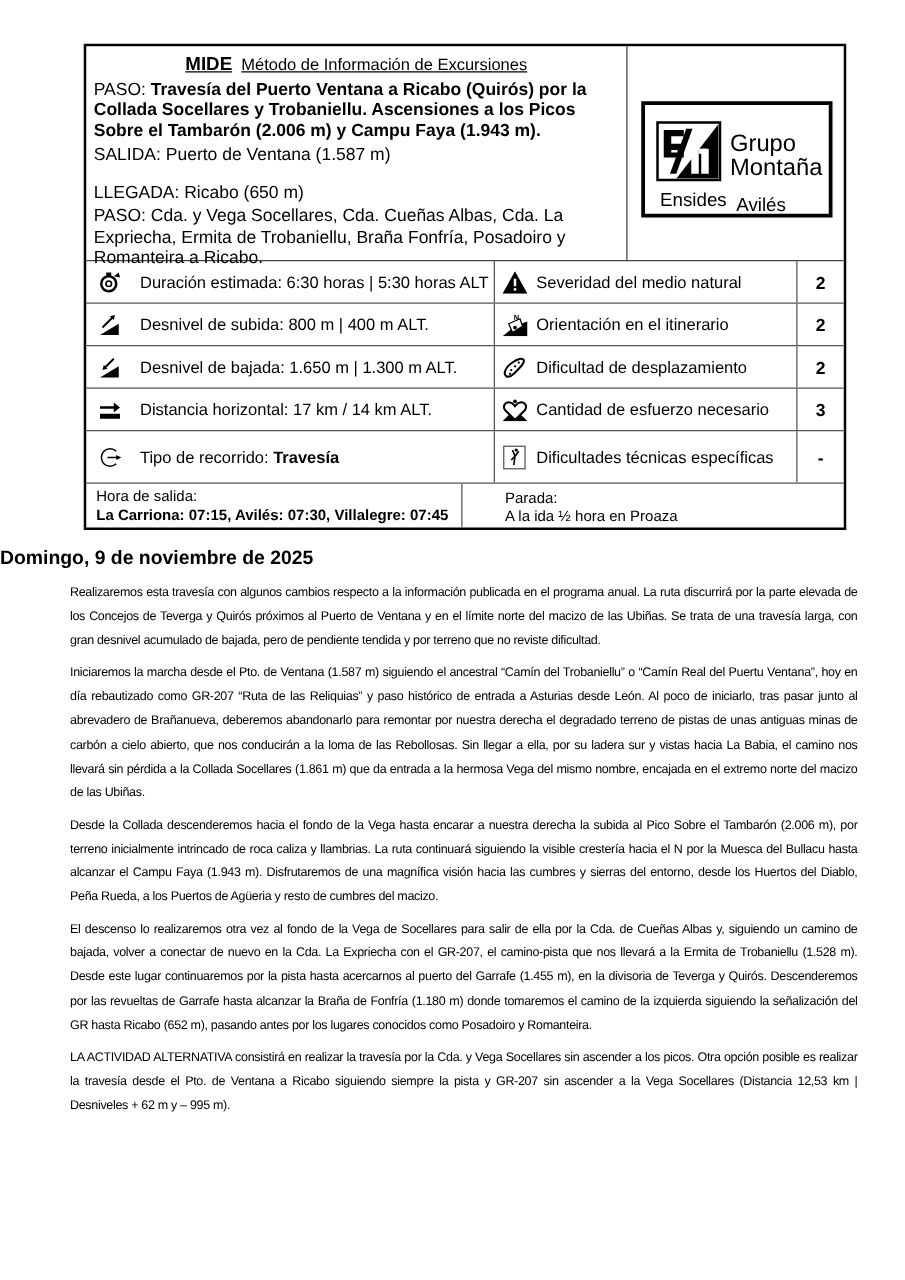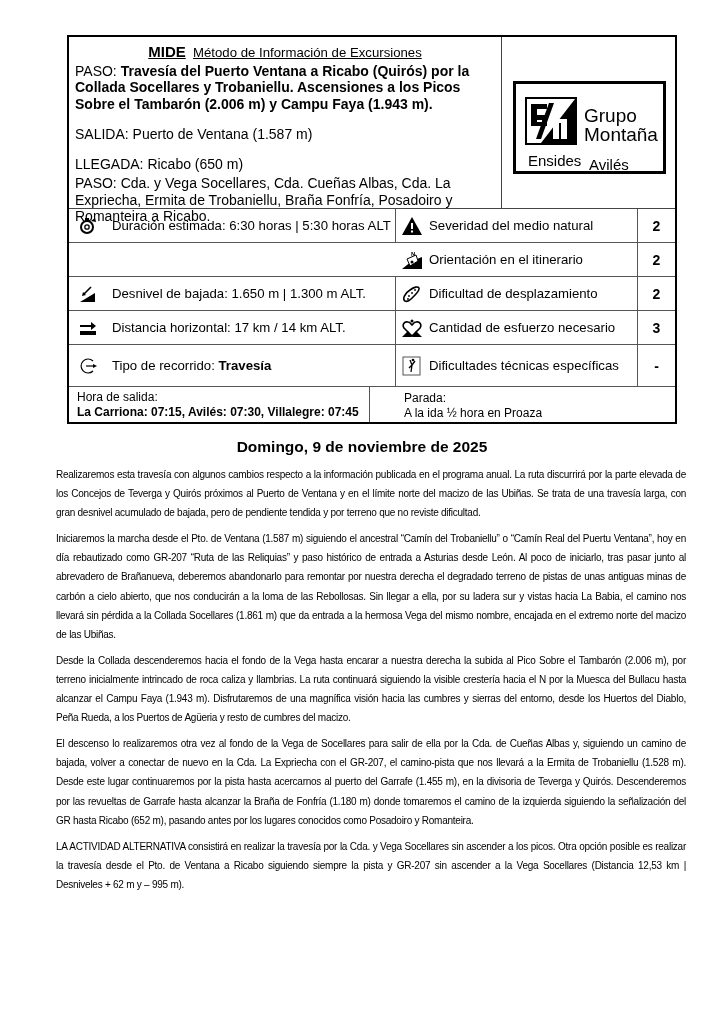--- a/index.html
+++ b/index.html
@@ -30,38 +30,38 @@
   .cell-r { position: absolute; left: 327px; top: 0; width: 242px; height: 100%; border-right: 1px solid #555; box-sizing: border-box; }
   .cell-v { position: absolute; left: 569px; top: 0; width: 37px; height: 100%; text-align: center;
             font-weight: bold; font-size: 14px; line-height: 34px; }
   .ico { position: absolute; left: 10px; top: 8px; width: 18px; height: 18px; }
   .ico-r { position: absolute; left: 6px; top: 8px; width: 20px; height: 18px; }
   .lbl { position: absolute; left: 43px; top: 0; font-size: 13.2px; line-height: 34px; white-space: nowrap; }
   .lbl-r { position: absolute; left: 33px; top: 0; font-size: 13.2px; line-height: 34px; white-space: nowrap; }
   .foot { position: absolute; left: 0; top: 350px; width: 606px; height: 35px; }
   .foot-l { position: absolute; left: 0; top: 0; width: 301px; height: 100%; border-right: 1px solid #555; box-sizing: border-box; padding: 3px 0 0 8px; font-size: 12px; line-height: 15px; }
   .foot-r { position: absolute; left: 327px; top: 0; padding: 4px 0 0 8px; font-size: 12px; line-height: 15px; }
-  .date { position: absolute; left: 0; width: 724px; top: 438px; text-align: center; font-weight: bold; font-size: 15.5px; }
+  .date { position: absolute; left: 0; width: 724px; top: 438px; font-weight: bold; font-size: 15.5px; }
   .body-text { position: absolute; left: 56px; width: 630px; font-size: 10px; line-height: 19.1px; text-align: justify; letter-spacing: -0.25px; }
   .body-text p { margin: 0 0 7px 0; }
 </style>
 </head>
 <body>
 
 <div class="mide">
   <div class="hdr">
     <div class="title-line">
       <span class="big">MIDE</span>&nbsp;
       <span class="small">Método de Información de Excursiones</span>
     </div>
     <div class="row">
       <span>PASO:</span>
       <b>Travesía del Puerto Ventana a Ricabo (Quirós) por la Collada Socellares y Trobaniellu. Ascensiones a los Picos Sobre el Tambarón (2.006 m) y Campu Faya (1.943 m).</b>
     </div>
-    <div class="row" style="margin-top:14px">
+    <div class="row" style="margin-top:3px">
       <span>SALIDA:</span>
       <span>Puerto de Ventana (1.587 m)</span>
     </div>
     <div class="row" style="margin-top:14px">
       <span>LLEGADA:</span>
       <span>Ricabo (650 m)</span>
     </div>
     <div class="row" style="margin-top:3px">
       <span>PASO:</span>
       <span>Cda. y Vega Socellares, Cda. Cueñas Albas, Cda. La Expriecha, Ermita de Trobaniellu, Braña Fonfría, Posadoiro y Romanteira a Ricabo.</span>
@@ -107,20 +107,30 @@
             <rect x="9" y="6" width="2" height="6" fill="#fff"></rect>
             <rect x="9" y="13.5" width="2" height="2" fill="#fff"></rect>
           </svg>
       </span>
       <span class="lbl-r">Severidad del medio natural</span>
     </div>
     <div class="cell-v">2</div>
   </div>
 
   <div class="grid-row" style="top:206px">
+    <div class="cell-l">
+      <span class="ico">
+        <svg width="18" height="18" viewBox="0 0 18 18">
+            <polygon points="1,17 16,17 16,8" fill="#000"></polygon>
+            <path d="M3 11 L11 3" stroke="#000" stroke-width="1.6"></path>
+            <polygon points="9,2 13,1 12,5" fill="#000"></polygon>
+          </svg>
+      </span>
+      <span class="lbl">Desnivel de subida: 800 m | 400 m ALT.</span>
+    </div>
     <div class="cell-r">
       <span class="ico-r">
         <svg width="20" height="18" viewBox="0 0 20 18">
             <polygon points="0,18 20,18 20,6 10,10" fill="#000"></polygon>
             <polygon points="5,8 14,4 16,10 8,15" fill="#fff" stroke="#000" stroke-width="1"></polygon>
             <text x="9" y="5" font-size="6" font-family="Liberation Sans, sans-serif" font-weight="bold">N</text>
             <circle cx="10" cy="11" r="1.5" fill="#000"></circle>
           </svg>
       </span>
       <span class="lbl-r">Orientación en el itinerario</span>

